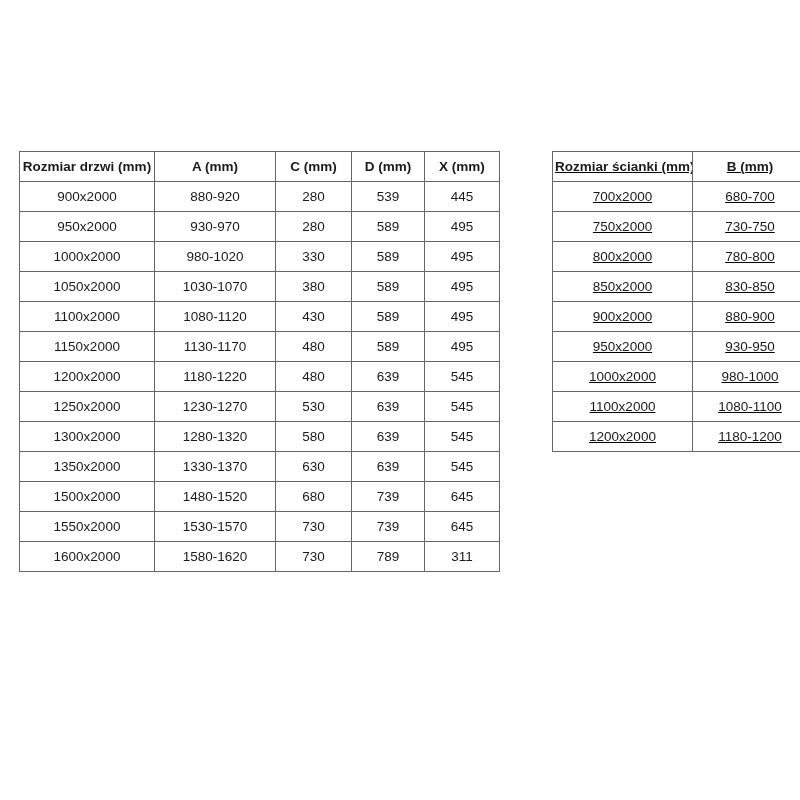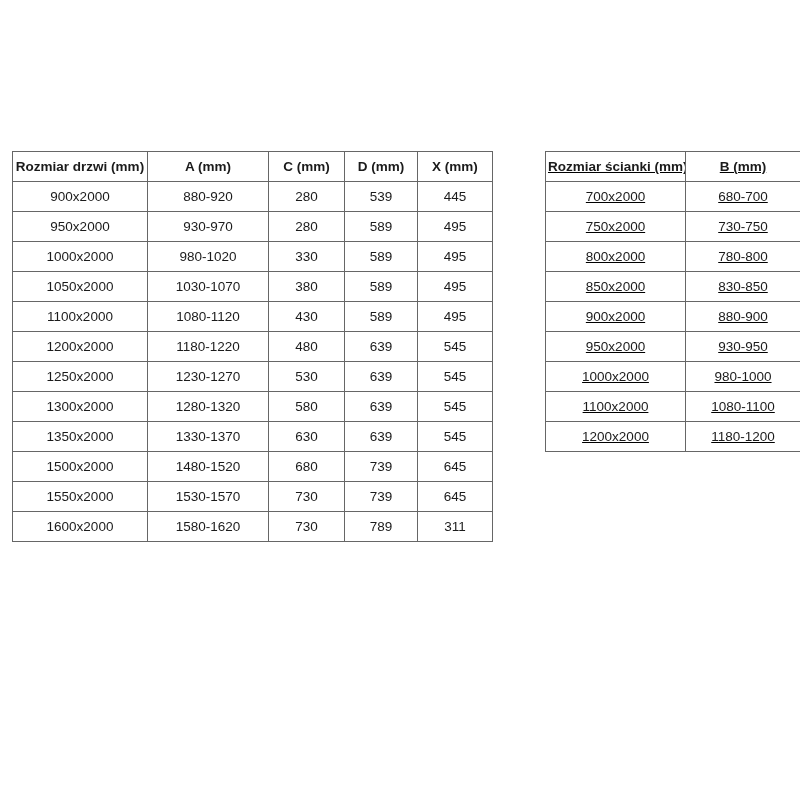--- a/index.html
+++ b/index.html
@@ -9,21 +9,21 @@
   }
   *{margin:0;padding:0;box-sizing:border-box;}
   html,body{
     width:800px;height:800px;
     background:var(--bg-color);
     font-family:"Liberation Sans", sans-serif;
     position:relative;
     overflow:hidden;
   }
   .page{
-    position:absolute;left:8px;top:0;width:760px;height:800px;
+    position:absolute;left:15px;top:0;width:760px;height:800px;
     background:var(--bg-color);
   }
   table{
     position:absolute;
     border-collapse:collapse;
     table-layout:fixed;
     background:var(--bg-color);
   }
   th,td{
     border:1px solid var(--border-color);
@@ -92,20 +92,27 @@
           <td>495</td>
         </tr>
         <tr>
           <td>1100x2000</td>
           <td>1080-1120</td>
           <td>430</td>
           <td>589</td>
           <td>495</td>
         </tr>
         <tr>
+          <td>1150x2000</td>
+          <td>1130-1170</td>
+          <td>480</td>
+          <td>589</td>
+          <td>495</td>
+        </tr>
+        <tr>
           <td>1200x2000</td>
           <td>1180-1220</td>
           <td>480</td>
           <td>639</td>
           <td>545</td>
         </tr>
         <tr>
           <td>1250x2000</td>
           <td>1230-1270</td>
           <td>530</td>

